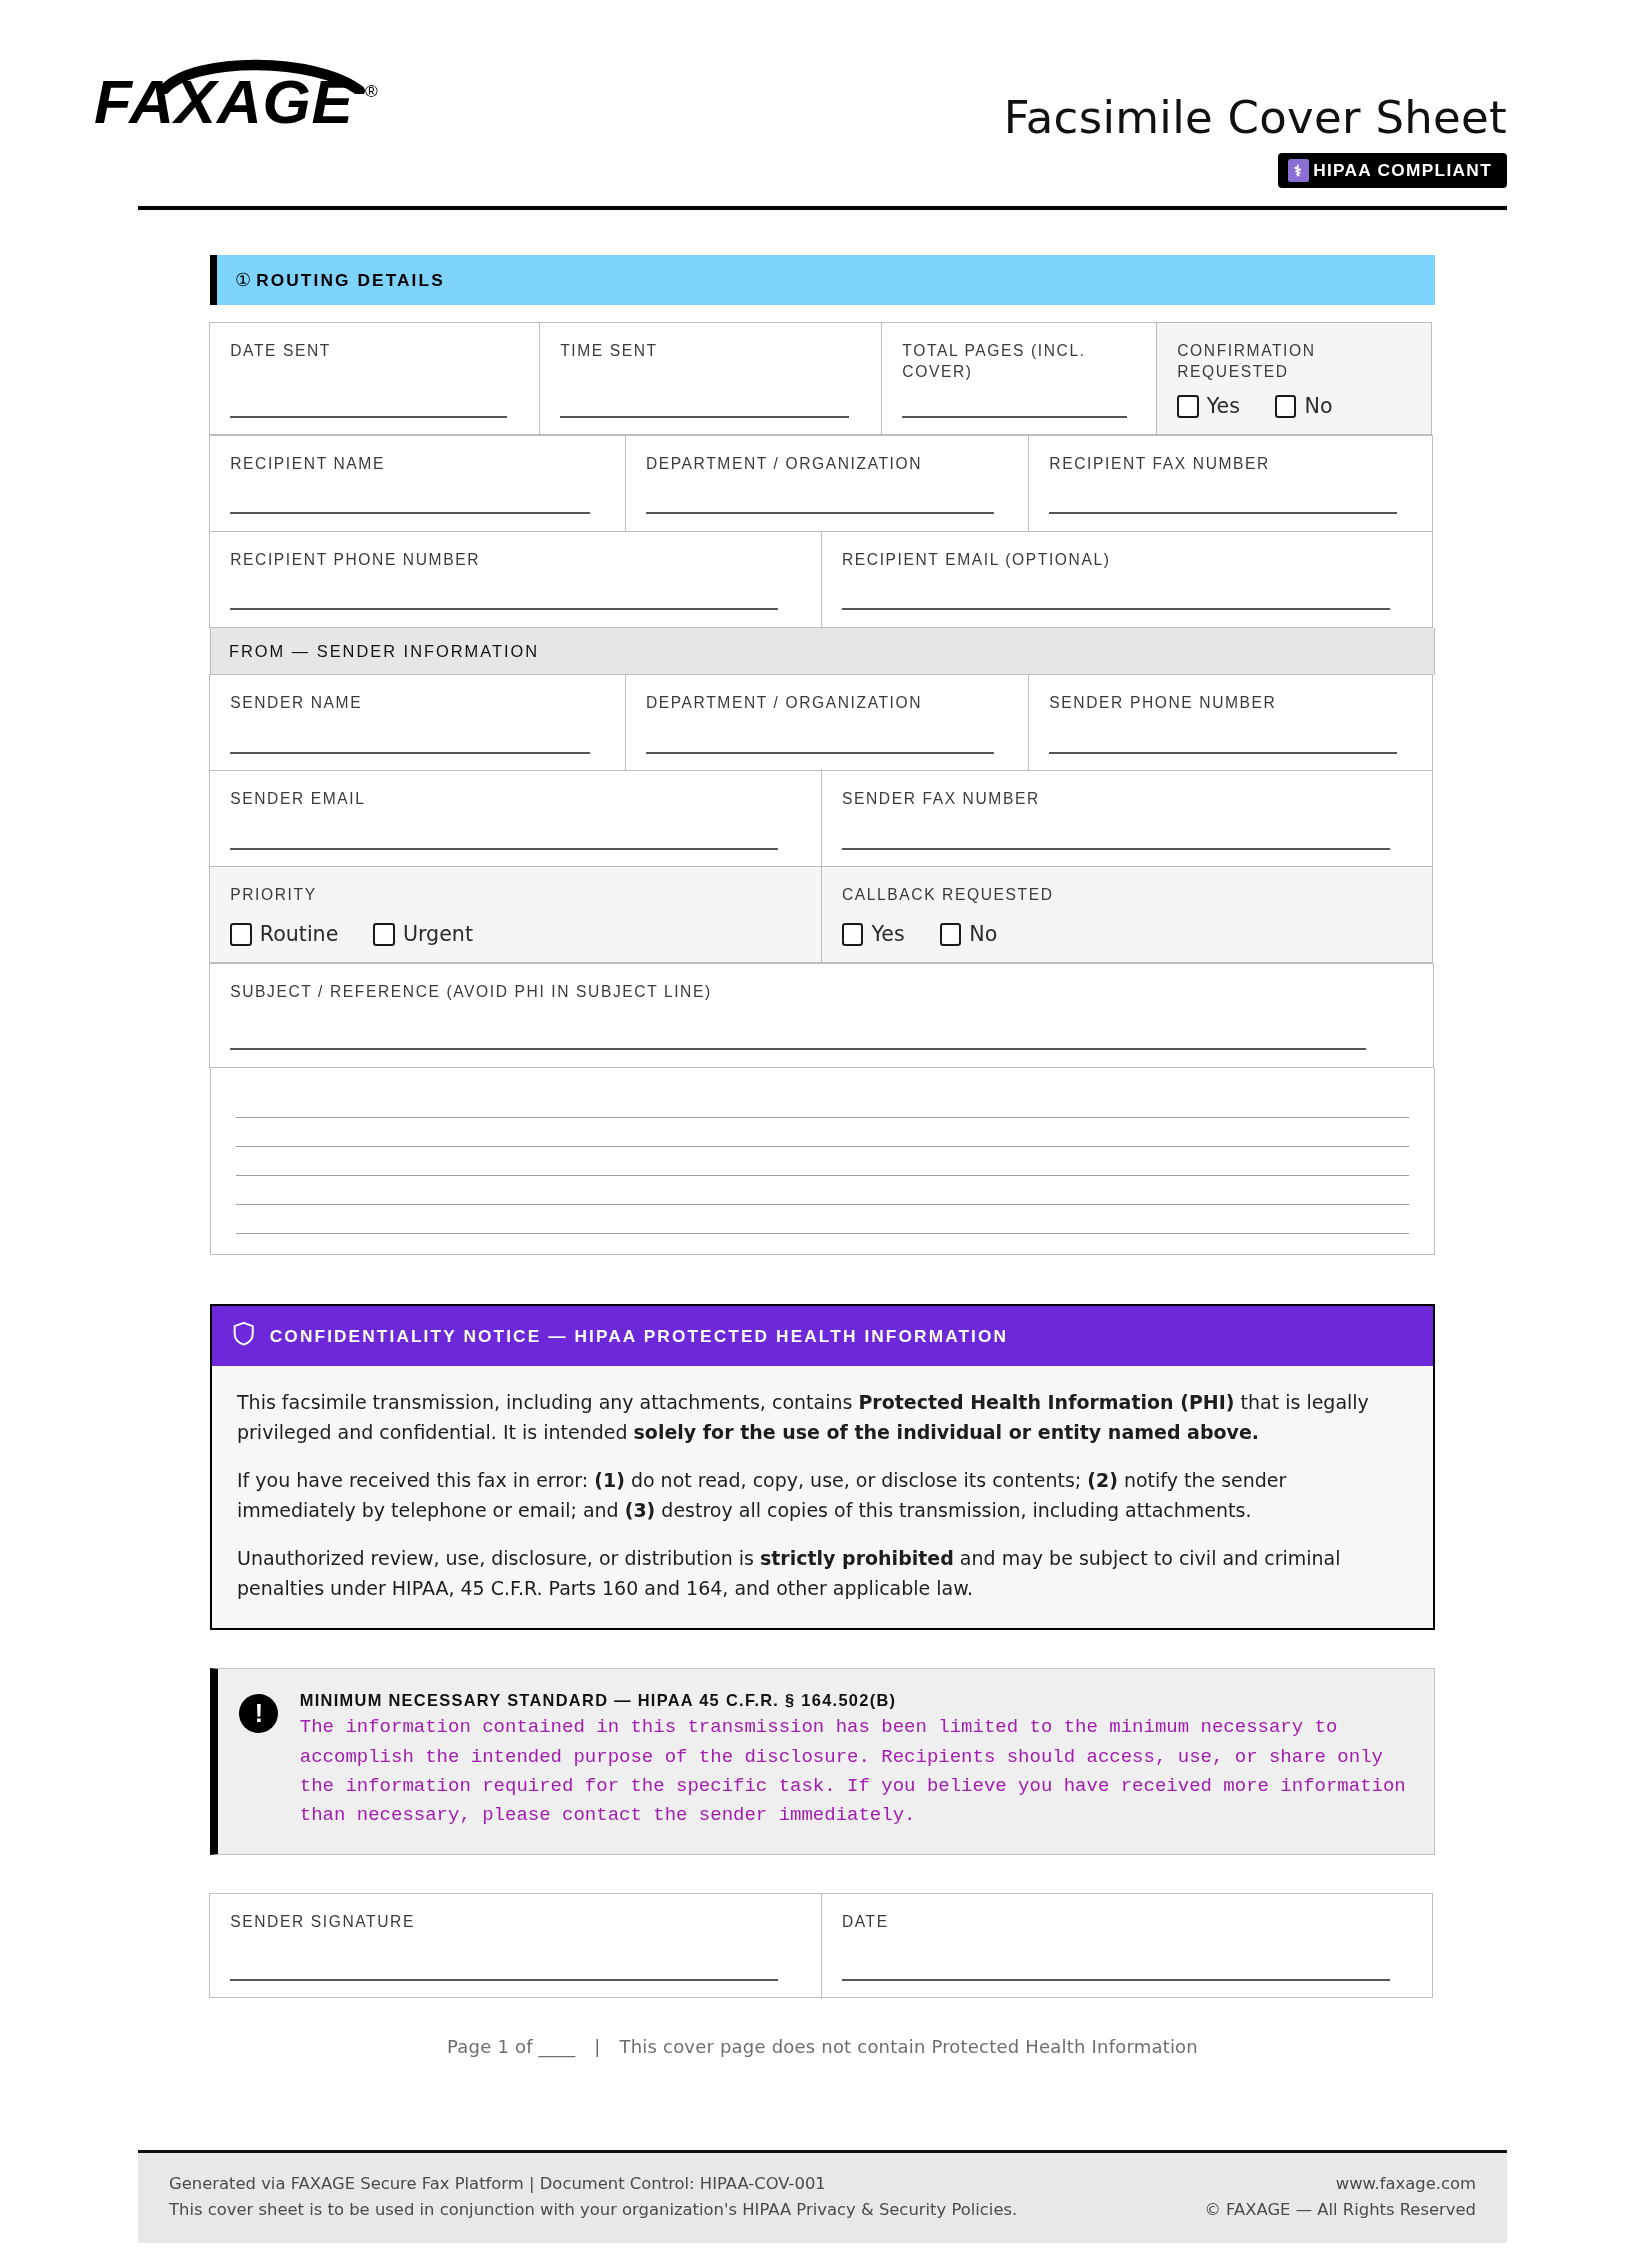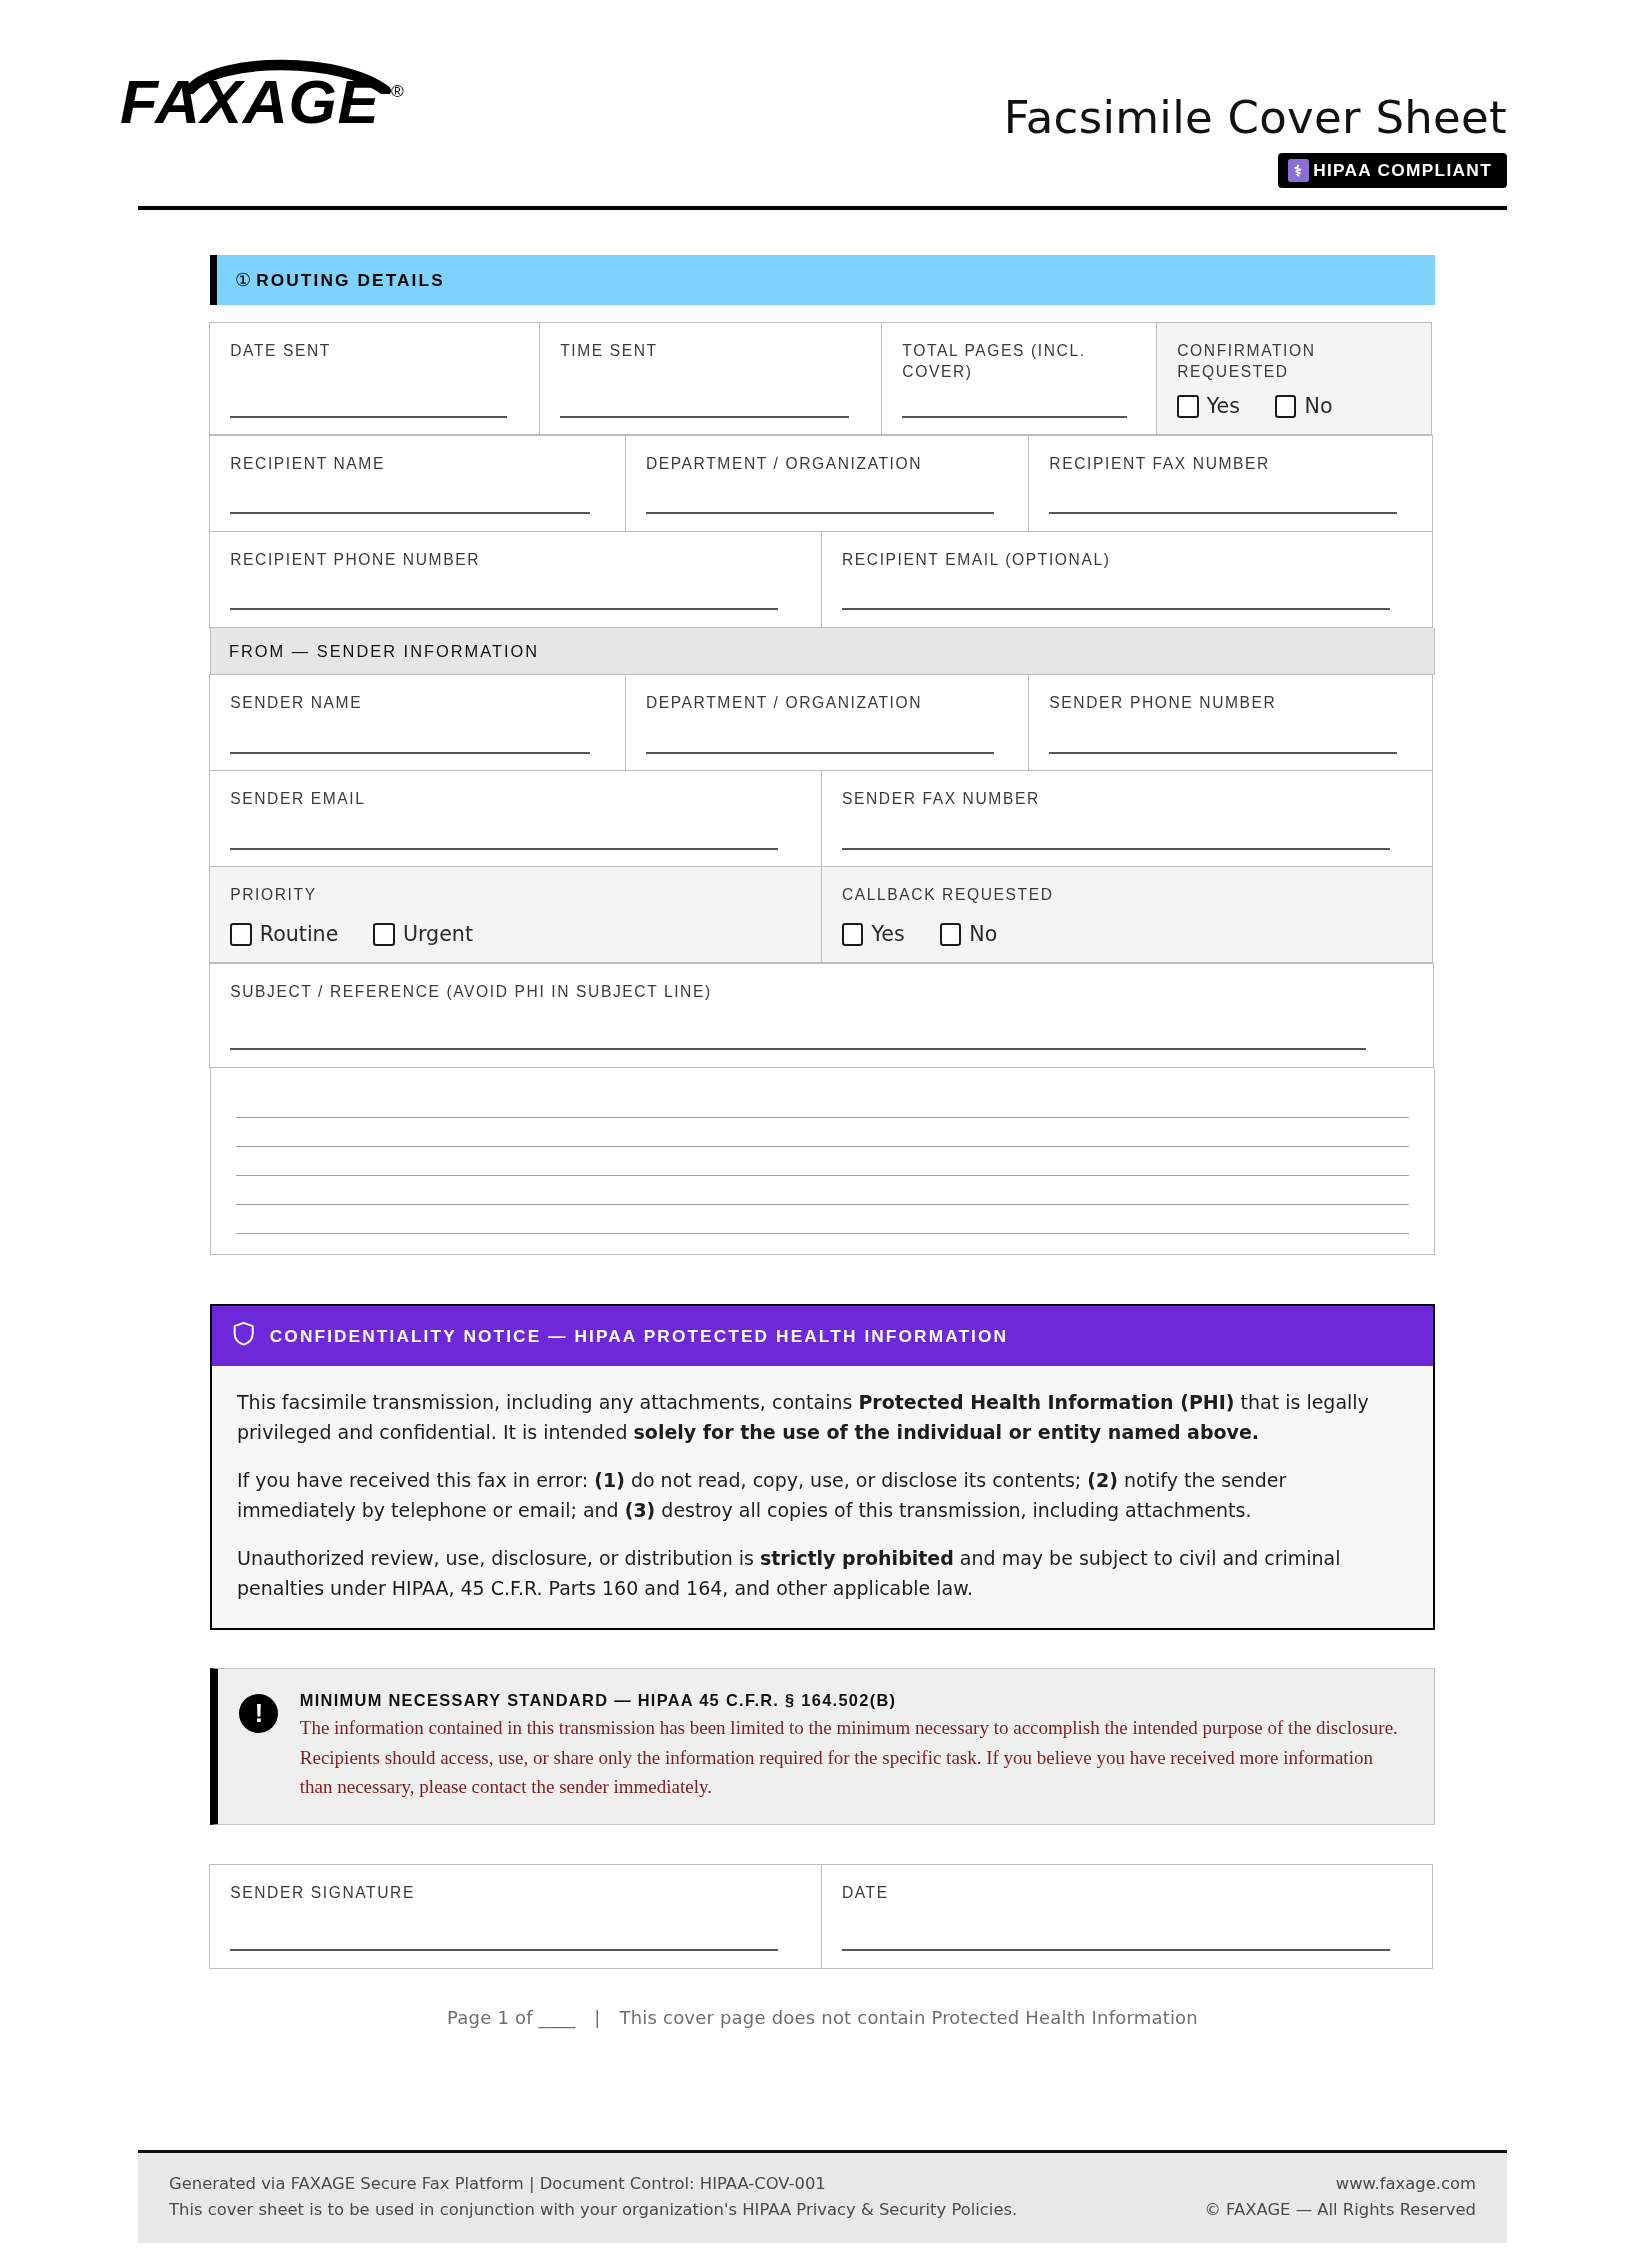--- a/index.html
+++ b/index.html
@@ -22,21 +22,21 @@
     position: relative;
     box-sizing: border-box;
     padding: 0;
   }
 
   
   .header {
     display: flex;
     align-items: flex-start;
     justify-content: space-between;
-    padding: 48px 138px 0 120px;
+    padding: 48px 138px 0 94px;
     box-sizing: border-box;
   }
 
   .logo-wrap {
     position: relative;
     width: 354px;
     height: 99px;
   }
   .logo-swoosh {
     position: absolute;
@@ -286,24 +286,24 @@
     font-family: "Liberation Sans", sans-serif;
   }
   .mn-title {
     font-size: 16.4px;
     font-weight: bold;
     letter-spacing: 1.3px;
     color: #111111;
     margin-bottom: 3.3px;
   }
   .mn-text {
-    font-family: Liberation Serif, serif;
+    font-family: Liberation Mono, monospace;
     font-size: 19px;
     line-height: 1.55;
-    color: #7f1d1d;
+    color: #a21caf;
   }
 
   
   .sig-block { margin-top: 39px; }
 
   .page-note {
     text-align: center;
     margin-top: 38px;
     font-family: "DejaVu Sans", sans-serif;
     font-size: 18px;

